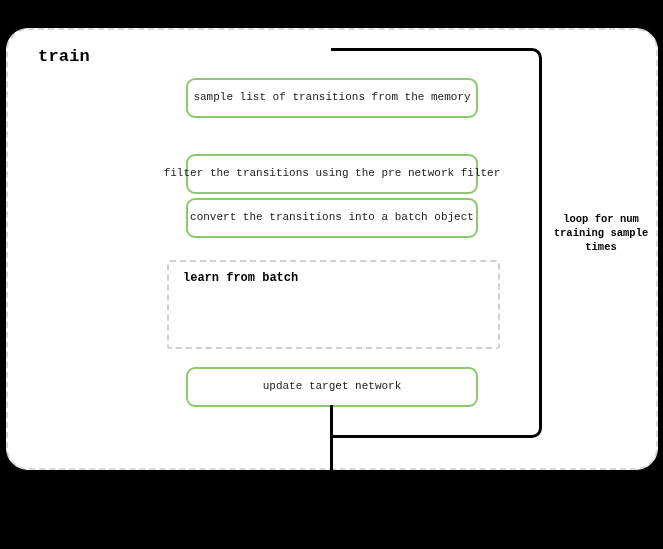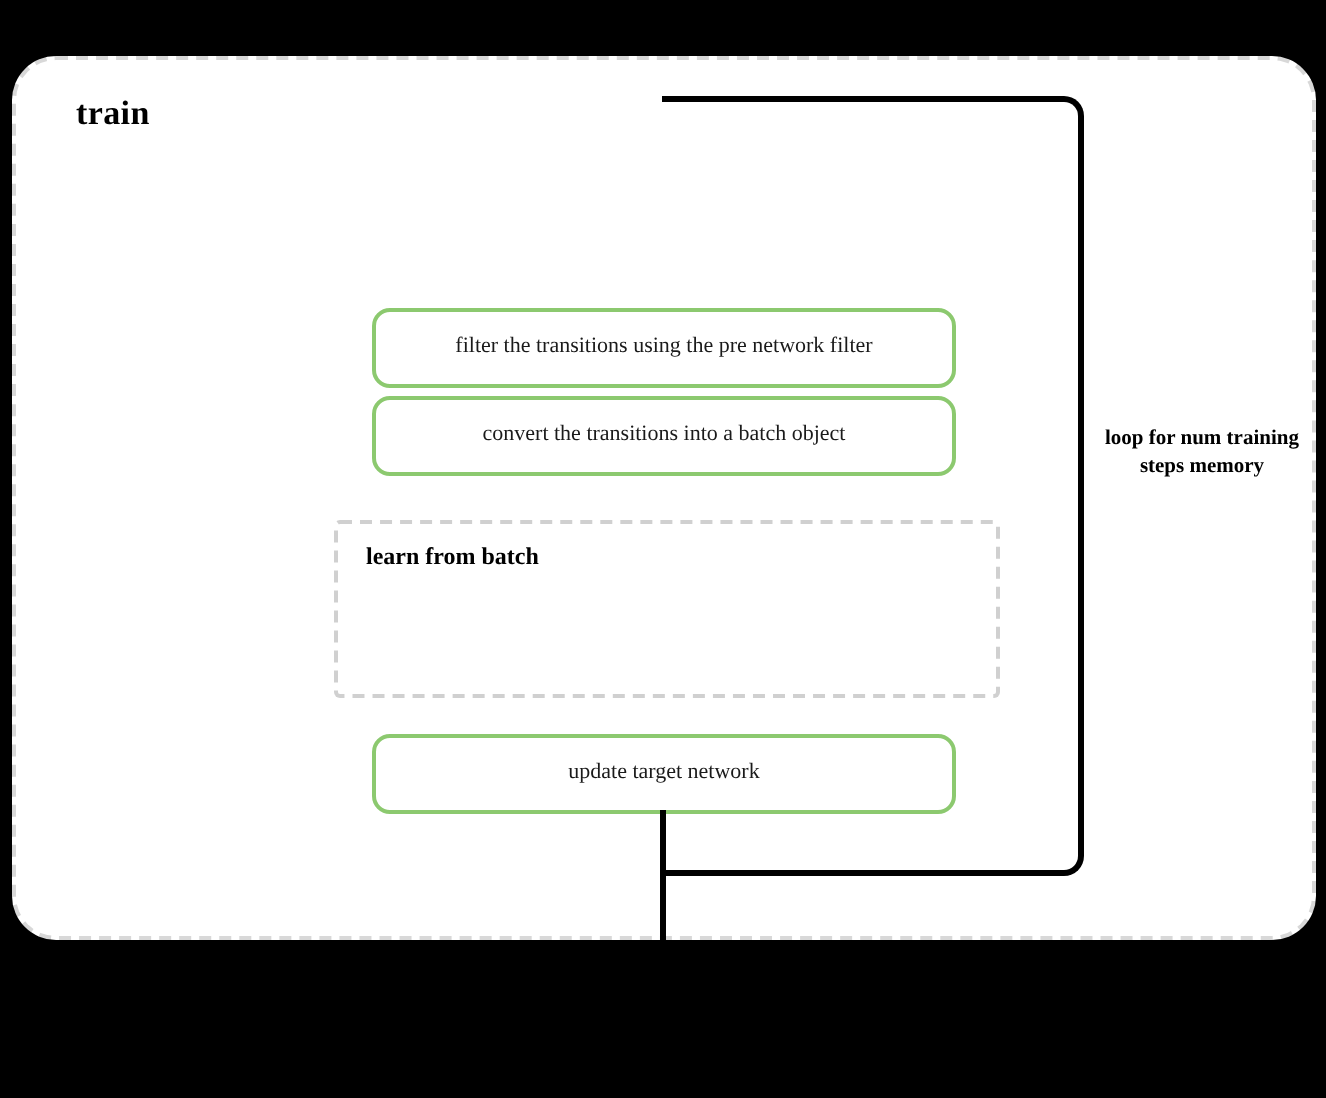--- a/index.html
+++ b/index.html
@@ -7,21 +7,21 @@
     margin: 0;
     padding: 0;
     background: #000000;
   }
   #canvas {
     position: relative;
     width: 663px;
     height: 549px;
     background: #000000;
     overflow: hidden;
-    font-family: Liberation Serif, serif;
+    font-family: Liberation Mono, monospace;
   }
 
   
   #train-container {
     position: absolute;
     left: 6px;
     top: 28px;
     width: 652px;
     height: 442px;
     box-sizing: border-box;
@@ -159,34 +159,37 @@
 
   <div class="conn" id="entry-line"></div>
   <div id="entry-arrow"></div>
 
   <div id="train-container"></div>
 
   <div id="loop-path-top"></div>
 
   <div id="train-title">train</div>
 
+  <div class="step-box" id="step-sample">
+    <span class="step-label">sample list of transitions from the memory</span>
+  </div>
 
   <div class="step-box" id="step-filter">
     <span class="step-label">filter the transitions using the pre network filter</span>
   </div>
 
   <div class="step-box" id="step-convert">
     <span class="step-label">convert the transitions into a batch object</span>
   </div>
 
   <div id="learn-batch-box">
     <div id="learn-batch-title">learn from batch</div>
   </div>
 
   <div class="step-box" id="step-update">
     <span class="step-label">update target network</span>
   </div>
 
   <div class="conn" id="exit-line"></div>
 
-  <div id="loop-label">loop for num training steps memory</div>
+  <div id="loop-label">loop for num training sample times</div>
 
 </div>
 
 </body></html>

